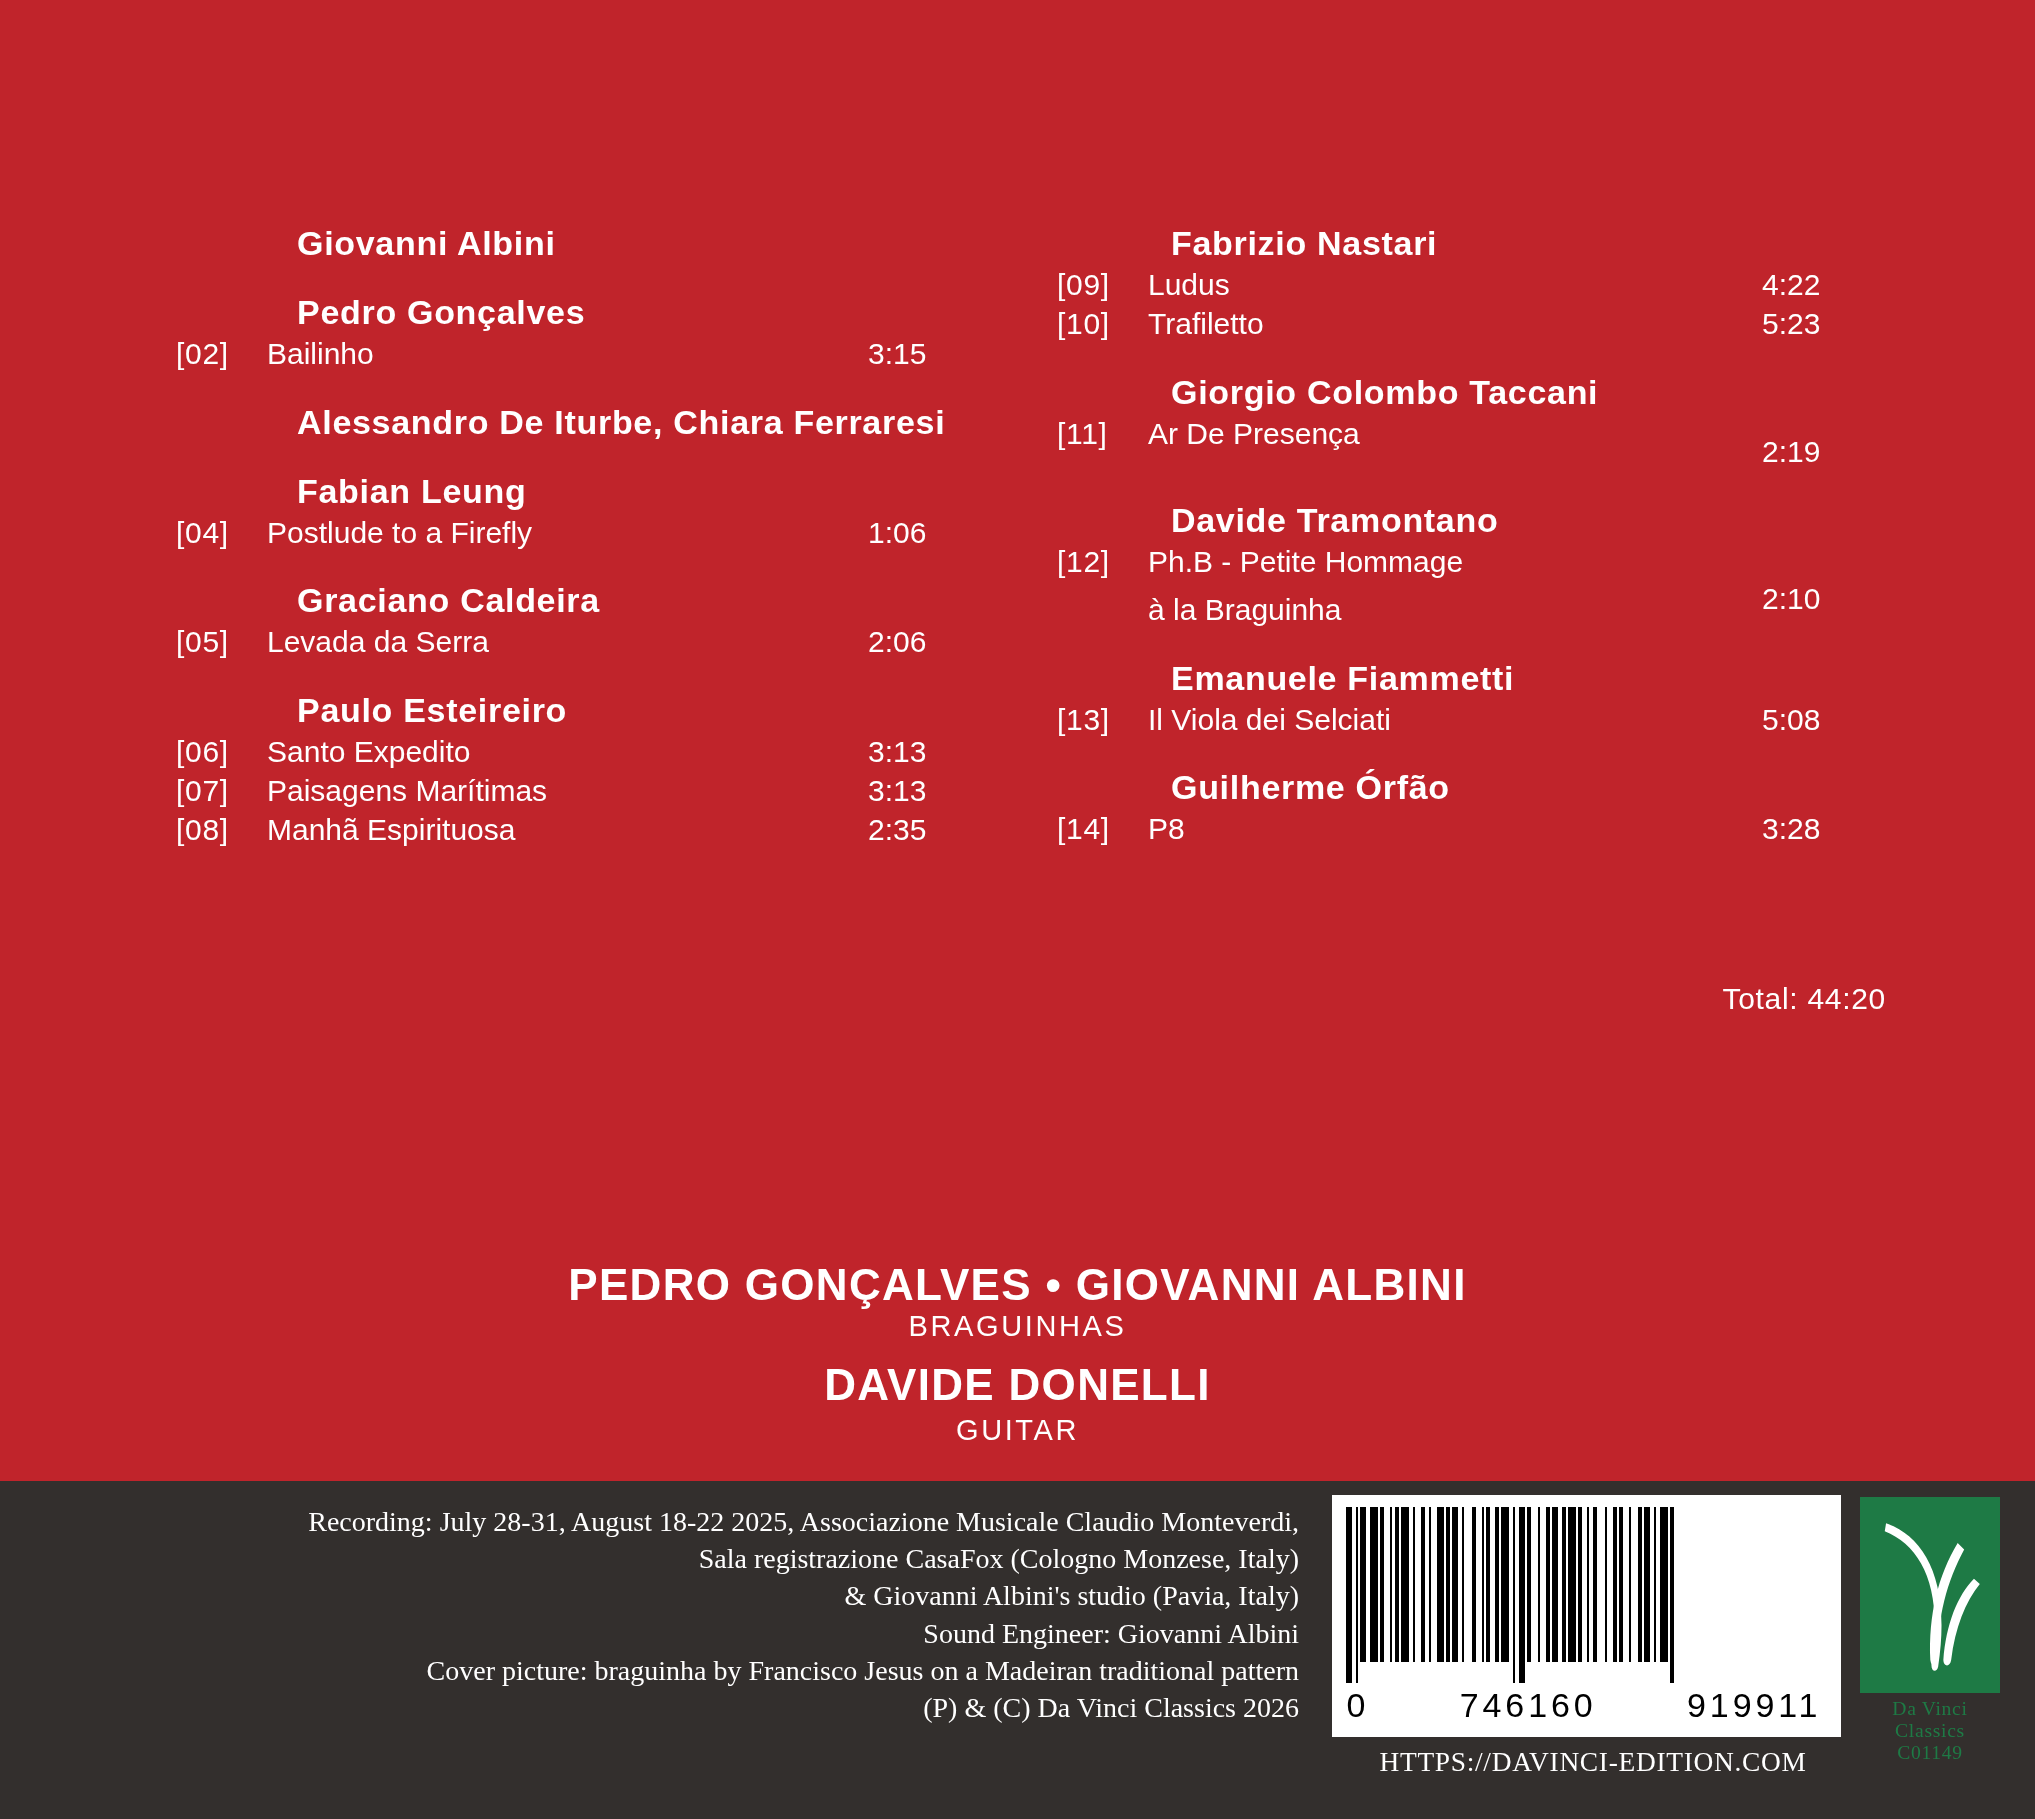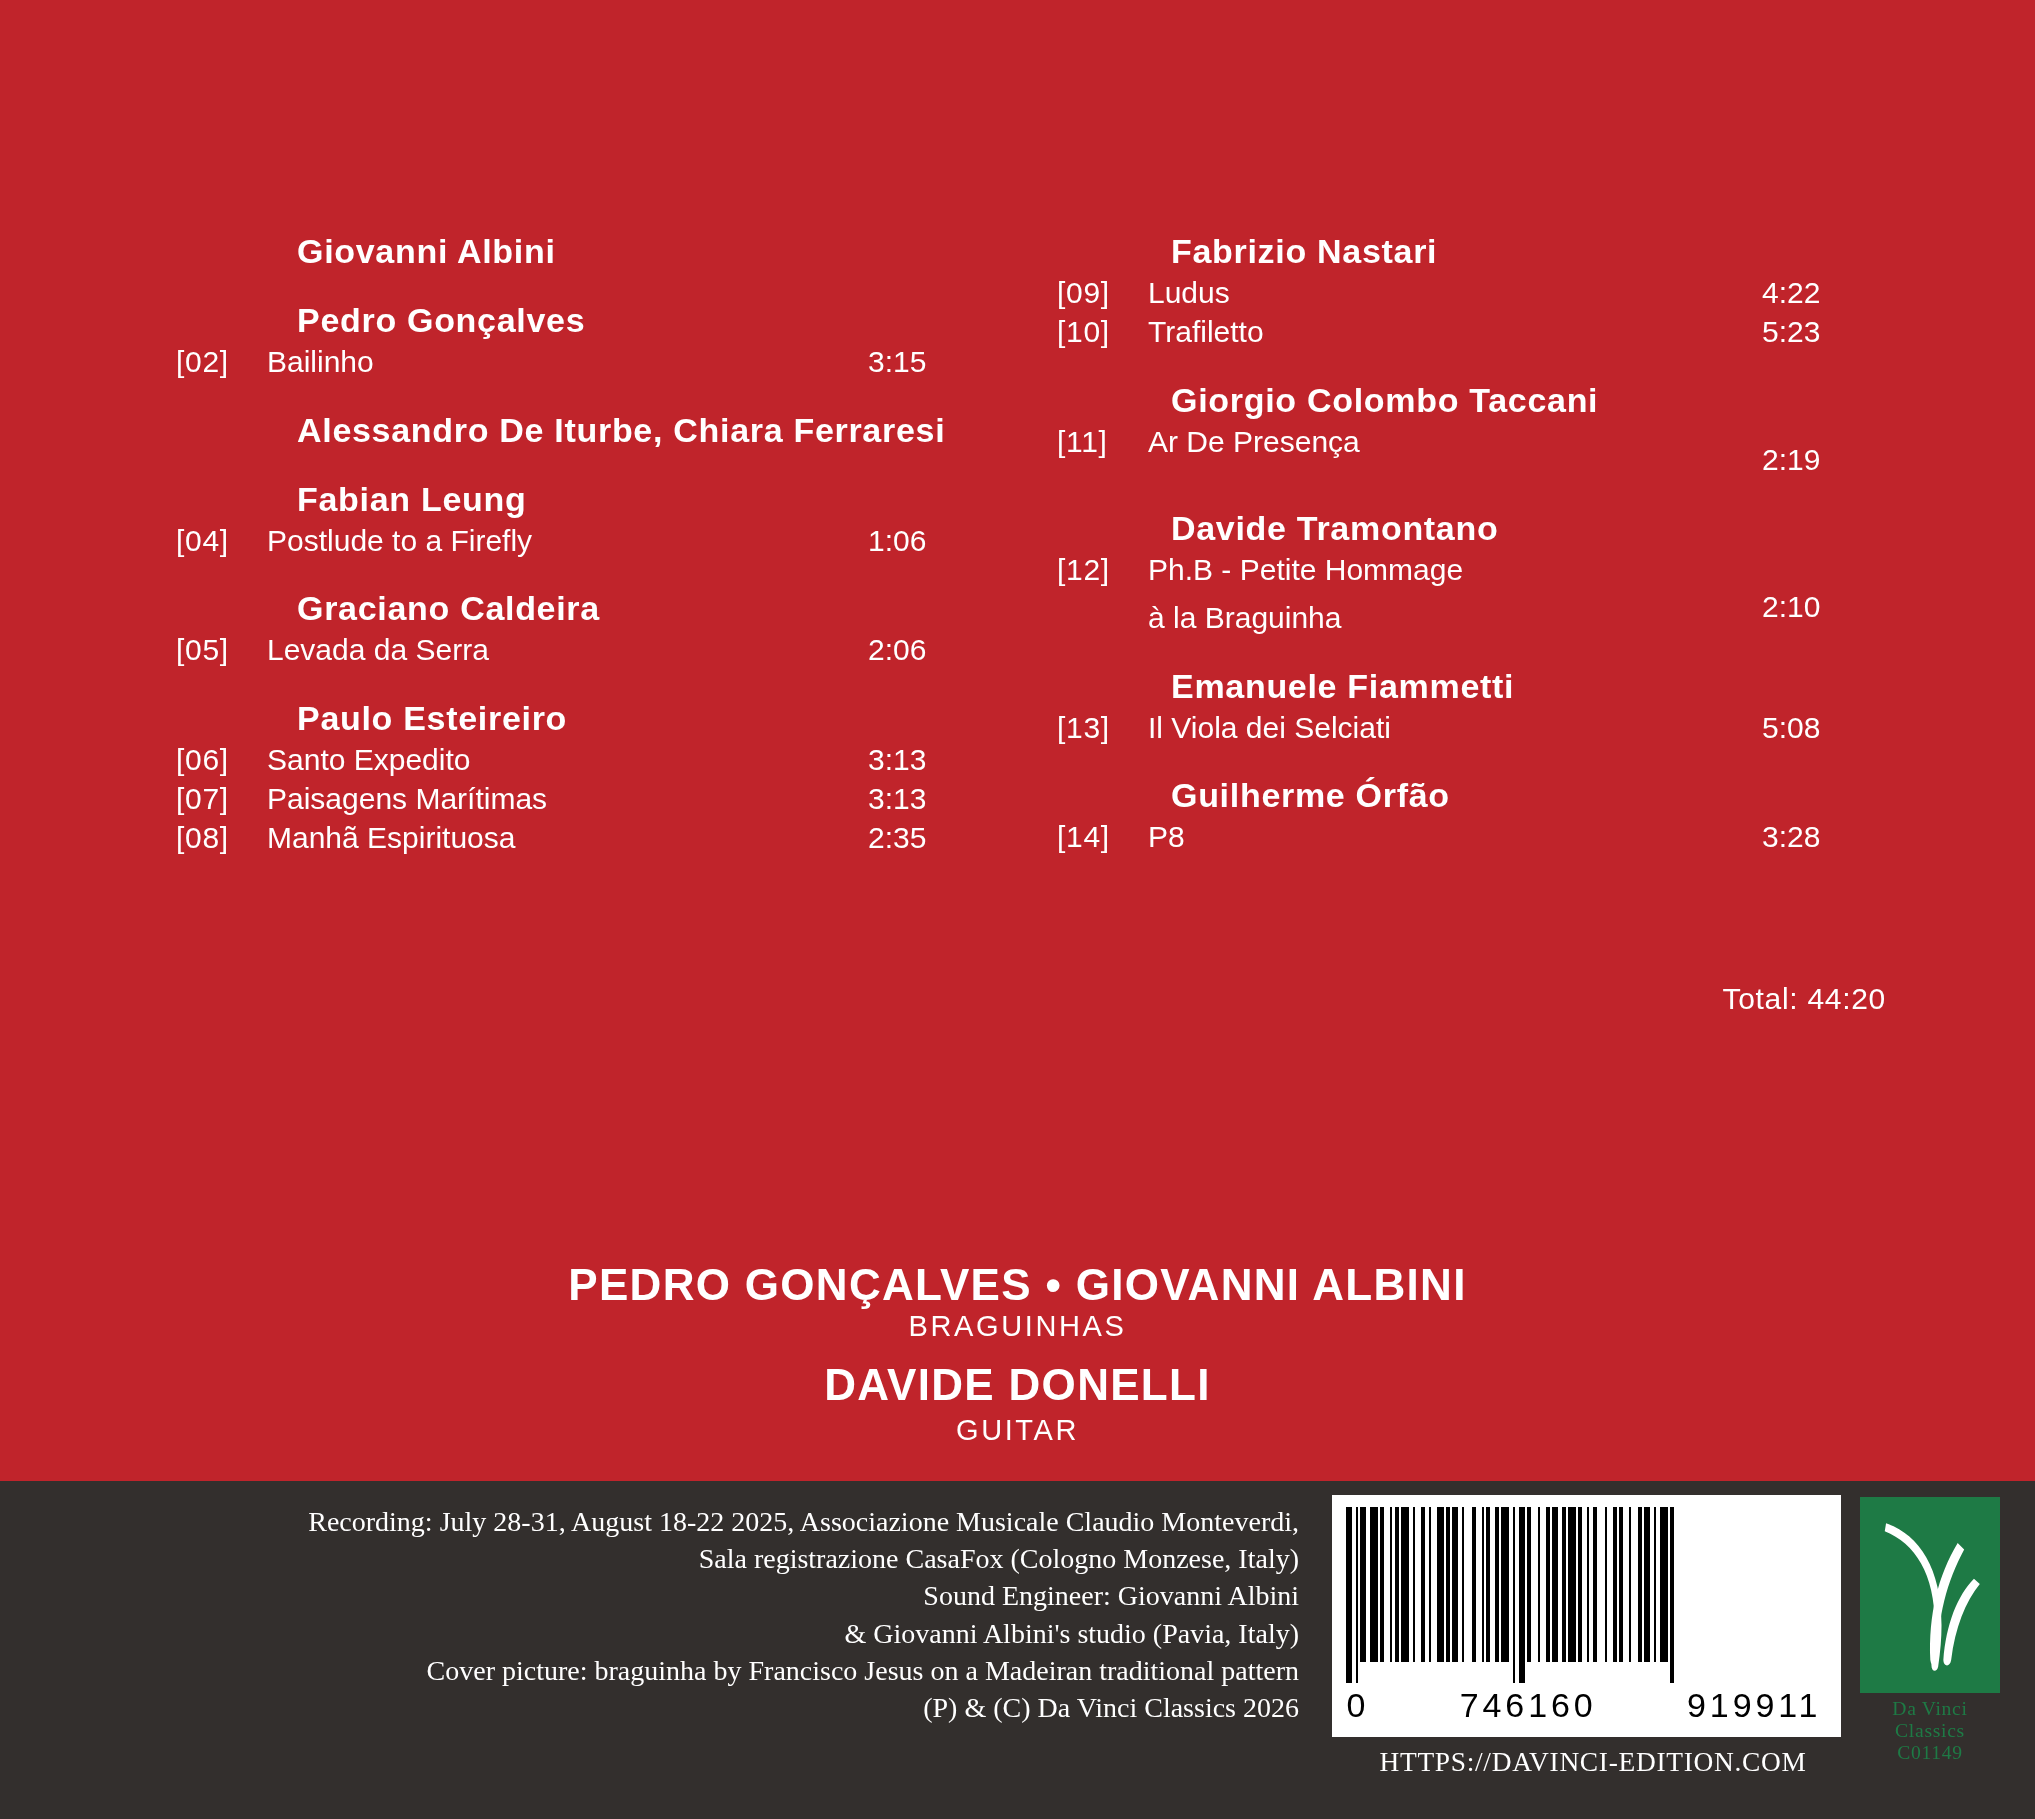--- a/index.html
+++ b/index.html
@@ -67,21 +67,21 @@
     font-family: "Liberation Sans", sans-serif;
     font-size: 34px;
     font-weight: bold;
     letter-spacing: 0.7px;
     margin-top: 29px;
     margin-bottom: 3.9px;
     padding-left: 121px;
     line-height: 1.18;
   }
   .col-right .composer { padding-left: 114px; }
-  .composer:first-child { margin-top: 16px; }
+  .composer:first-child { margin-top: 8px; }
 
   .track-row {
     display: flex;
     align-items: flex-start;
     font-family: "Liberation Sans", sans-serif;
     font-size: 30px;
     line-height: 1.22;
     margin-bottom: 2.6px;
   }
   .trk-num {
@@ -352,22 +352,22 @@
     <div class="perf-role">BRAGUINHAS</div>
     <div class="perf-names2">DAVIDE DONELLI</div>
     <div class="perf-role2">GUITAR</div>
   </div>
 
   <div class="footer">
 
     <div class="credits">
       <div>Recording: July 28-31, August 18-22 2025, Associazione Musicale Claudio Monteverdi,</div>
       <div>Sala registrazione CasaFox (Cologno Monzese, Italy)</div>
+      <div>&amp; Giovanni Albini's studio (Pavia, Italy)</div>
       <div>Sound Engineer: Giovanni Albini</div>
-      <div>&amp; Giovanni Albini's studio (Pavia, Italy)</div>
       <div>Cover picture: braguinha by Francisco Jesus on a Madeiran traditional pattern</div>
       <div>(P) &amp; (C) Da Vinci Classics 2026</div>
     </div>
 
     <div class="barcode-box">
       <div class="bars" id="bars">
           <span style="width:5.9px;background:#000;height:100%;"></span>
           <span style="width:3.9px;background:transparent;height:100%;"></span>
           <span style="width:2px;background:#000;height:100%;"></span>
           <span style="width:2px;background:transparent;height:88%;"></span>

